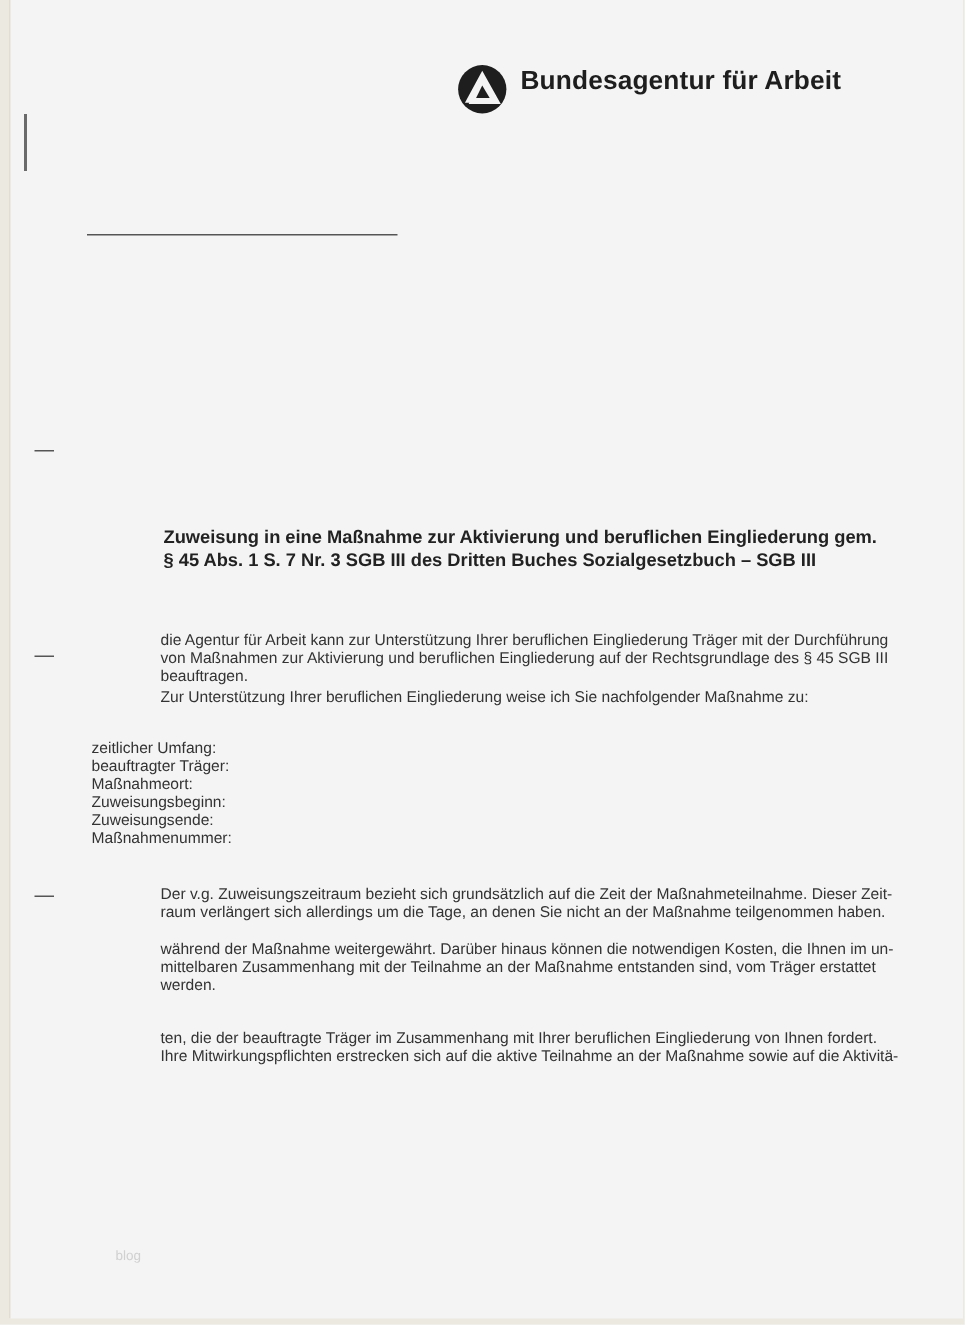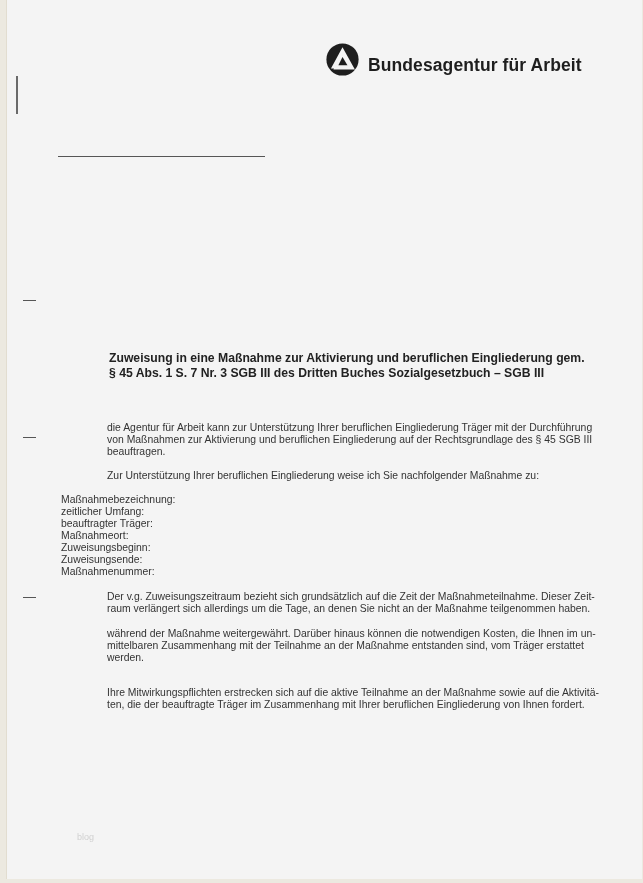--- a/index.html
+++ b/index.html
@@ -8,22 +8,22 @@
     background: #ece9e0;
     position: relative; overflow: hidden;
     font-family: "Liberation Sans", sans-serif;
   }
   .page {
     position: absolute; left: 6px; top: 0; width: 635px; height: 879px;
     background: #f4f4f4;
     border-left: 1px solid #e2ddd0;
   }
   .logo {
-    position: absolute; left: 319px; top: 43px;
-    display: flex; align-items: flex-end; gap: 9px;
+    position: absolute; left: 298px; top: 43px;
+    display: flex; align-items: flex-start; gap: 9px;
   }
   .logo svg { width: 33px; height: 33px; display: block; }
   .logo-text {
     font-size: 17.5px; font-weight: bold; color: #1e1e1e;
     letter-spacing: 0.1px;
   }
   .fold-mark-top {
     position: absolute; left: 9px; top: 76px; width: 2px; height: 38px;
     background: #6a6a6a;
   }
@@ -76,44 +76,43 @@
     <div>Zuweisung in eine Maßnahme zur Aktivierung und beruflichen Eingliederung gem.</div>
     <div>§ 45 Abs. 1 S. 7 Nr. 3 SGB III des Dritten Buches Sozialgesetzbuch – SGB III</div>
   </div>
 
   <div class="body-text" style="top:422px">
     <div>die Agentur für Arbeit kann zur Unterstützung Ihrer beruflichen Eingliederung Träger mit der Durchführung</div>
     <div>von Maßnahmen zur Aktivierung und beruflichen Eingliederung auf der Rechtsgrundlage des § 45 SGB III</div>
     <div>beauftragen.</div>
   </div>
 
-  <div class="body-text" style="top:470px">
+  <div class="body-text" style="top:460px">
     <div>Zur Unterstützung Ihrer beruflichen Eingliederung weise ich Sie nachfolgender Maßnahme zu:</div>
   </div>
 
   <ul class="body-text field-list" style="top:494px">
-    <li>Maßnahmebezeichnung:</li>
     <li>zeitlicher Umfang:</li>
     <li>beauftragter Träger:</li>
     <li>Maßnahmeort:</li>
     <li>Zuweisungsbeginn:</li>
     <li>Zuweisungsende:</li>
     <li>Maßnahmenummer:</li>
   </ul>
 
   <div class="body-text" style="top:591px">
     <div>Der v.g. Zuweisungszeitraum bezieht sich grundsätzlich auf die Zeit der Maßnahmeteilnahme. Dieser Zeit-</div>
     <div>raum verlängert sich allerdings um die Tage, an denen Sie nicht an der Maßnahme teilgenommen haben.</div>
   </div>
 
   <div class="body-text" style="top:628px">
     <div>während der Maßnahme weitergewährt. Darüber hinaus können die notwendigen Kosten, die Ihnen im un-</div>
     <div>mittelbaren Zusammenhang mit der Teilnahme an der Maßnahme entstanden sind, vom Träger erstattet</div>
     <div>werden.</div>
   </div>
 
   <div class="body-text" style="top:687px">
+    <div>ten, die der beauftragte Träger im Zusammenhang mit Ihrer beruflichen Eingliederung von Ihnen fordert.</div>
     <div>Ihre Mitwirkungspflichten erstrecken sich auf die aktive Teilnahme an der Maßnahme sowie auf die Aktivitä-</div>
-    <div>ten, die der beauftragte Träger im Zusammenhang mit Ihrer beruflichen Eingliederung von Ihnen fordert.</div>
   </div>
 
   <div class="watermark">blog</div>
 </div>
 
 </body></html>

